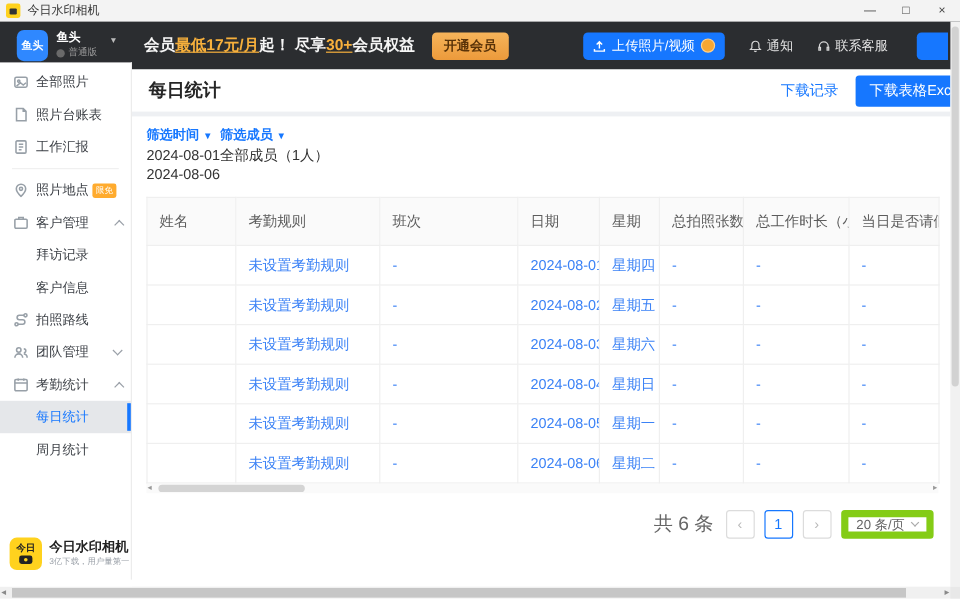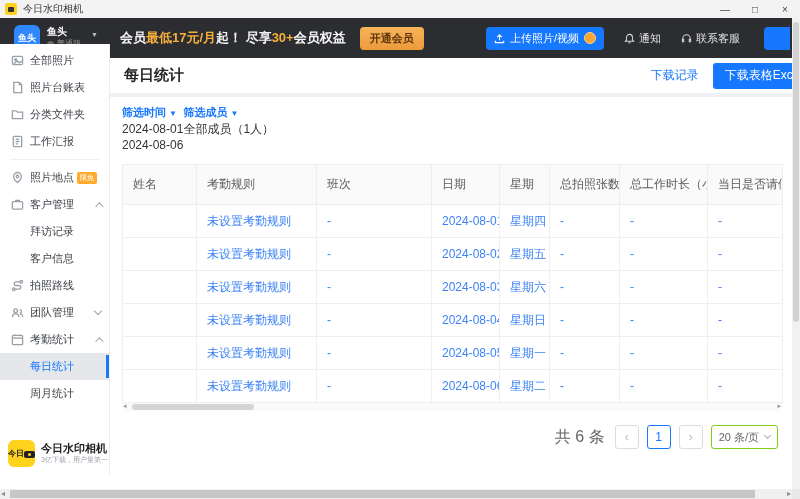--- a/index.html
+++ b/index.html
@@ -15,44 +15,44 @@
 
   
   .topbar { position:absolute; left:0; top:18px; width:800px; height:40px; background:#2b2d30; display:flex; align-items:center; padding:0 10px 0 14px; }
   .avatar { width:26px; height:26px; border-radius:6px; background:#2f88ff; color:#fff; font-size:9px; font-weight:bold; display:flex; align-items:center; justify-content:center; flex:none; }
   .userinfo { margin-left:7px; line-height:12px; }
   .username { color:#fff; font-size:10px; font-weight:bold; }
   .userplan { color:#9a9a9a; font-size:8px; display:flex; align-items:center; gap:3px; }
   .plan-dot { width:7px; height:7px; border-radius:50%; background:#6a6a6a; display:inline-block; }
   .user-caret { color:#bbb; font-size:7px; margin:-8px 0 0 10px; }
   .promo { margin-left:22px; font-size:13px; font-weight:bold; white-space:nowrap; }
-  .promo .w { color:#f5f5f5; } .promo .o { color:#f7b03c; }
+  .promo .w { color:#f5f5f5; } .promo .o { color:#f7b03c;text-decoration:underline; }
   .cta-btn { margin-left:14px; background:linear-gradient(#f6b45a,#ec9a3b); color:#5a3308; font-size:11px; font-weight:bold; padding:4px 10px; border-radius:4px; white-space:nowrap; cursor:pointer; }
   .topbar-right { margin-left:auto; display:flex; align-items:center; gap:20px; }
   .upload-btn { background:#1677ff; color:#fff; font-size:11px; border-radius:4px; height:23px; display:flex; align-items:center; gap:5px; padding:0 8px; cursor:pointer; white-space:nowrap; }
   .coin { width:12px; height:12px; border-radius:50%; background:#f7a733; border:1px solid #ffd08a; }
   .tb-link { color:#e3e3e3; font-size:11px; display:flex; align-items:center; gap:4px; cursor:pointer; white-space:nowrap; }
   .tb-link svg { stroke:#d7d7d7; }
   .partial-btn { width:26px; height:23px; background:#1677ff; border-radius:4px 0 0 4px; margin-left:4px; }
 
   
-  .sidebar { position:absolute; left:0; top:44px; width:110px; height:431px; background:#fff; border-right:1px solid #ececec; padding-top:3px; }
+  .sidebar { position:absolute; left:0; top:52px; width:110px; height:431px; background:#fff; border-right:1px solid #ececec; padding-top:3px; }
   .s-item { height:27px; display:flex; align-items:center; padding:0 8px 0 10px; font-size:11px; color:#3b3f45; cursor:pointer; position:relative; }
   .s-item .ic { width:14px; height:14px; margin-right:6px; flex:none; display:flex; align-items:center; justify-content:center; }
   .s-item .ic svg { stroke:#98a0a8; fill:none; stroke-width:1.4; }
   .s-sub { padding-left:30px;text-align:center; }
   .s-item.active { background:#e5e7ea; color:#1677ff; }
   .s-item.active:after { content:""; position:absolute; right:0; top:2px; bottom:2px; width:3px; background:#1677ff; }
   .badge { background:#ffab2e; color:#fff; font-size:7px; padding:1px 3px; border-radius:2px; margin-left:3px; }
   .chev { width:6px; height:6px; border-right:1.3px solid #9aa0a8; border-bottom:1.3px solid #9aa0a8; margin-left:auto; }
   .chev.up { transform:rotate(-135deg) translate(-2px,0); }
   .chev.down { transform:rotate(45deg); margin-top:-3px; }
   .s-divider { height:1px; background:#f0f0f0; margin:4px 10px; }
   .brand { position:absolute; left:8px; bottom:8px; display:flex; align-items:center; gap:6px; }
-  .brand-logo { width:27px; height:27px; background:#ffd21e; border-radius:6px; display:flex; flex-direction:row; align-items:center; justify-content:center; font-size:8px; font-weight:bold; color:#222; line-height:8px; }
+  .brand-logo { width:27px; height:27px; background:#ffd21e; border-radius:6px; display:flex; flex-direction:column; align-items:center; justify-content:center; font-size:8px; font-weight:bold; color:#222; line-height:8px; }
   .brand-logo .cam { width:11px; height:7px; background:#222; border-radius:2px; margin-top:2px; position:relative; }
   .brand-logo .cam:after { content:""; position:absolute; left:4px; top:2px; width:3px; height:3px; border-radius:50%; background:#ffd21e; }
   .brand-name { font-size:11px; font-weight:bold; color:#222; line-height:13px; }
   .brand-tag { font-size:7px; color:#9aa0a8; }
 
   
   .main { position:absolute; left:110px; top:58px; width:682px; height:431px; background:#eef0f3; }
   .m-header { height:35px; background:#fff; display:flex; align-items:center; padding:0 0 0 14px; overflow:hidden; }
   .m-title { font-size:15px; font-weight:bold; color:#262626; }
   .m-header-right { margin-left:auto; display:flex; align-items:center; gap:14px; }
@@ -71,21 +71,21 @@
 
   .t-hscroll { width:660px; height:8px; background:#fafafa; position:relative; margin-top:0; }
   .t-hscroll .thumb { position:absolute; left:10px; top:1px; width:122px; height:6px; background:#d4d4d4; border-radius:3px; }
   .t-arrow { position:absolute; top:-1px; font-size:7px; color:#999; }
   .t-arrow.l { left:1px; } .t-arrow.r { right:1px; }
 
   .pagination { display:flex; align-items:center; justify-content:flex-end; gap:8px; margin-top:14px; padding-right:2px; }
   .pg-total { font-size:16px; color:#666; margin-right:2px; }
   .pg-btn { width:24px; height:24px; border:1px solid #dcdcdc; border-radius:3px; display:flex; align-items:center; justify-content:center; font-size:12px; color:#b9b9b9; background:#fff; cursor:pointer; }
   .pg-btn.cur { border-color:#1677ff; color:#1677ff; }
-  .pg-size { height:24px; border:1px solid #84cc16; border-radius:3px; display:flex; align-items:center; gap:6px; padding:0 7px; font-size:11px; color:#666; background:#fff; cursor:pointer; }
+  .pg-size { height:24px; border:6px solid #84cc16; border-radius:3px; display:flex; align-items:center; gap:6px; padding:0 7px; font-size:11px; color:#666; background:#fff; cursor:pointer; }
   .sel-caret { width:5px; height:5px; border-right:1.2px solid #aaa; border-bottom:1.2px solid #aaa; transform:rotate(45deg); margin-top:-3px; }
 
   
   .vscroll { position:absolute; right:0; top:18px; width:8px; height:471px; background:#f1f1f1; z-index:5; }
   .vscroll .thumb { position:absolute; left:1px; top:4px; width:6px; height:300px; background:#d2d2d2; border-radius:3px; }
   .hscroll { position:absolute; left:0; bottom:0; width:800px; height:10px; background:#f0f0f0; z-index:6; }
   .hscroll .thumb { position:absolute; left:10px; top:1px; width:745px; height:8px; background:#c6c6c6; }
   .h-arrow { position:absolute; top:0; font-size:8px; color:#8a8a8a; line-height:10px; }
   .h-arrow.l { left:1px; } .h-arrow.r { right:9px; }
   .corner { position:absolute; right:0; bottom:0; width:8px; height:10px; background:#e8e8e8; z-index:7; }
@@ -158,28 +158,20 @@
       </span>
     <span>全部照片</span>
   </div>
   <div class="s-item">
     <span class="ic">
         <svg width="13" height="13" viewBox="0 0 14 14">
           <path d="M3 1.5 h6 l2.5 2.5 v8.5 h-8.5 Z M9 1.5 v2.5 h2.5"></path>
         </svg>
       </span>
     <span>照片台账表</span>
-  </div>
-  <div class="s-item">
-    <span class="ic">
-        <svg width="13" height="13" viewBox="0 0 14 14">
-          <path d="M1.5 3 h4 l1.5 1.5 h5.5 v7 h-11 Z"></path>
-        </svg>
-      </span>
-    <span>分类文件夹</span>
   </div>
   <div class="s-item">
     <span class="ic">
         <svg width="13" height="13" viewBox="0 0 14 14">
           <rect x="2.5" y="1.5" width="9" height="11" rx="1"></rect>
           <path d="M5 4.5 h4 M5 7 h4 M5 9.5 h2.5"></path>
         </svg>
       </span>
     <span>工作汇报</span>
   </div>

